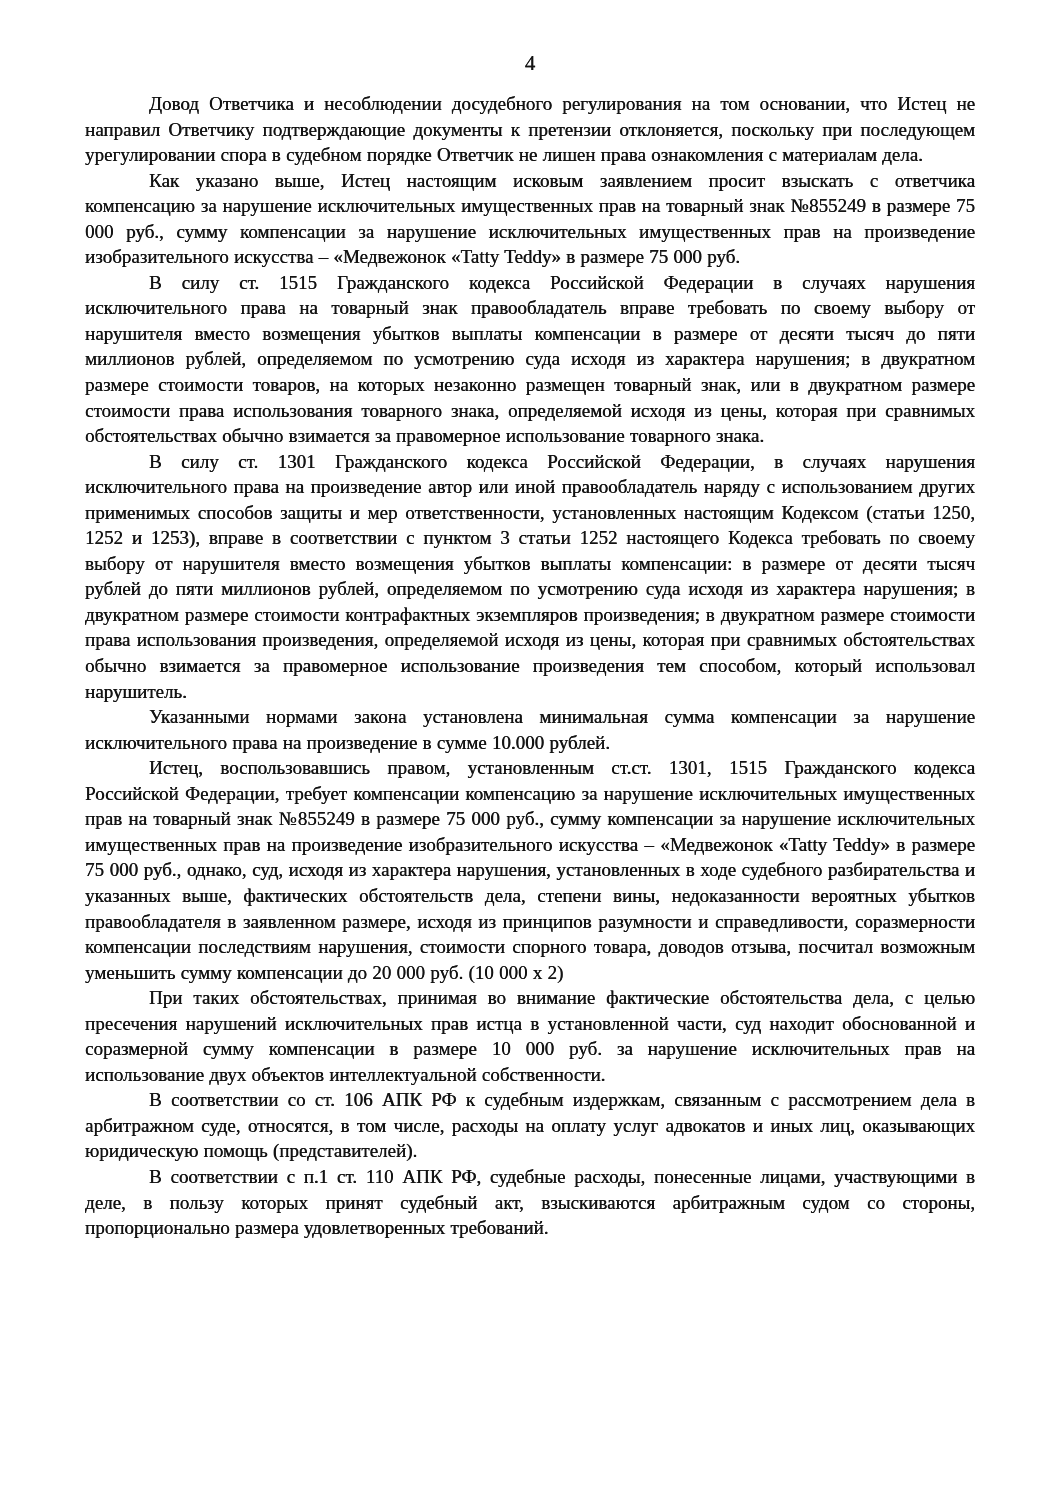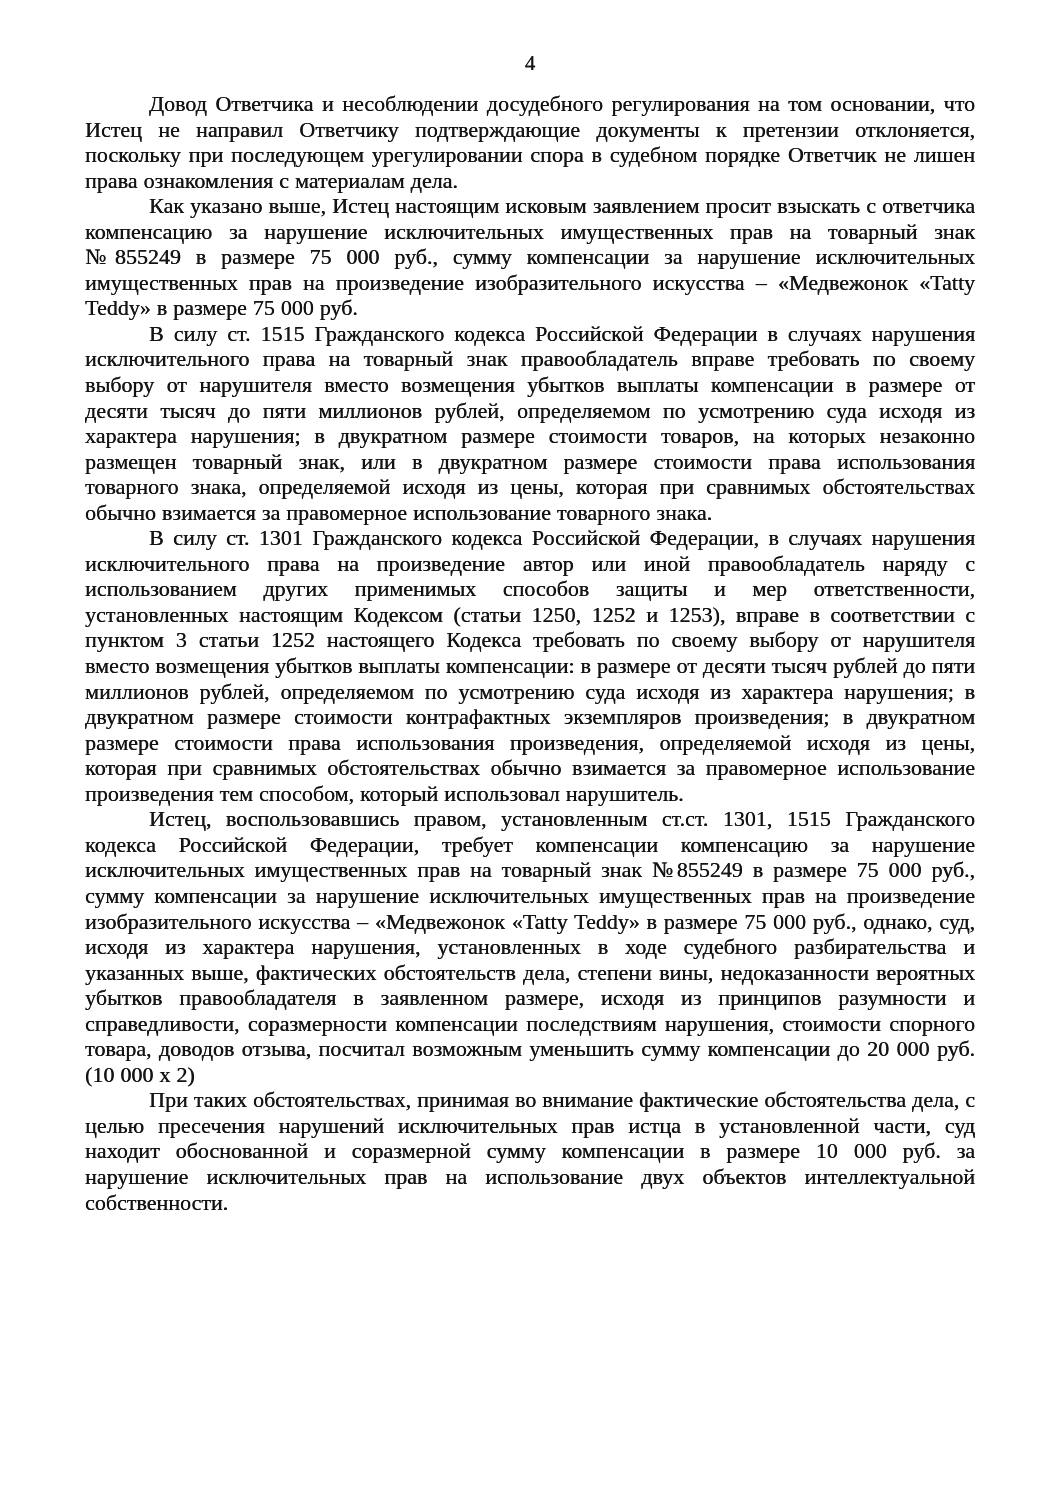--- a/index.html
+++ b/index.html
@@ -23,32 +23,35 @@
     font-size: 21px;
     line-height: 26px;
     margin: 0 0 15px 0;
     text-shadow: 0.35px 0 0 #141414;
   }
   .content p {
     margin: 0;
     padding: 0;
     text-align: justify;
     text-indent: 64px;
-    font-size: 22px;
+    font-size: 19px;
     line-height: 25.55px;
     word-spacing: 0.5px;
     text-shadow: 0.35px 0 0 #141414;
   }
 </style>
 </head>
 <body>
 
 <div class="page">
   <div class="page-number">4</div>
   <div class="content">
     <p>Довод Ответчика и несоблюдении досудебного регулирования на том основании, что Истец не направил Ответчику подтверждающие документы к претензии отклоняется, поскольку при последующем урегулировании спора в судебном порядке Ответчик не лишен права ознакомления с материалам дела.</p>
     <p>Как указано выше, Истец настоящим исковым заявлением просит взыскать с ответчика компенсацию за нарушение исключительных имущественных прав на товарный знак №855249 в размере 75 000 руб., сумму компенсации за нарушение исключительных имущественных прав на произведение изобразительного искусства – «Медвежонок «Tatty Teddy» в размере 75 000 руб.</p>
     <p>В силу ст. 1515 Гражданского кодекса Российской Федерации в случаях нарушения исключительного права на товарный знак правообладатель вправе требовать по своему выбору от нарушителя вместо возмещения убытков выплаты компенсации в размере от десяти тысяч до пяти миллионов рублей, определяемом по усмотрению суда исходя из характера нарушения; в двукратном размере стоимости товаров, на которых незаконно размещен товарный знак, или в двукратном размере стоимости права использования товарного знака, определяемой исходя из цены, которая при сравнимых обстоятельствах обычно взимается за правомерное использование товарного знака.</p>
     <p>В силу ст. 1301 Гражданского кодекса Российской Федерации, в случаях нарушения исключительного права на произведение автор или иной правообладатель наряду с использованием других применимых способов защиты и мер ответственности, установленных настоящим Кодексом (статьи 1250, 1252 и 1253), вправе в соответствии с пунктом 3 статьи 1252 настоящего Кодекса требовать по своему выбору от нарушителя вместо возмещения убытков выплаты компенсации: в размере от десяти тысяч рублей до пяти миллионов рублей, определяемом по усмотрению суда исходя из характера нарушения; в двукратном размере стоимости контрафактных экземпляров произведения; в двукратном размере стоимости права использования произведения, определяемой исходя из цены, которая при сравнимых обстоятельствах обычно взимается за правомерное использование произведения тем способом, который использовал нарушитель.</p>
+    <p>Указанными нормами закона установлена минимальная сумма компенсации за нарушение исключительного права на произведение в сумме 10.000 рублей.</p>
     <p>Истец, воспользовавшись правом, установленным ст.ст. 1301, 1515 Гражданского кодекса Российской Федерации, требует компенсации компенсацию за нарушение исключительных имущественных прав на товарный знак №855249 в размере 75 000 руб., сумму компенсации за нарушение исключительных имущественных прав на произведение изобразительного искусства – «Медвежонок «Tatty Teddy» в размере 75 000 руб., однако, суд, исходя из характера нарушения, установленных в ходе судебного разбирательства и указанных выше, фактических обстоятельств дела, степени вины, недоказанности вероятных убытков правообладателя в заявленном размере, исходя из принципов разумности и справедливости, соразмерности компенсации последствиям нарушения, стоимости спорного товара, доводов отзыва, посчитал возможным уменьшить сумму компенсации до 20 000 руб. (10 000 х 2)</p>
     <p>При таких обстоятельствах, принимая во внимание фактические обстоятельства дела, с целью пресечения нарушений исключительных прав истца в установленной части, суд находит обоснованной и соразмерной сумму компенсации в размере 10 000 руб. за нарушение исключительных прав на использование двух объектов интеллектуальной собственности.</p>
+    <p>В соответствии со ст. 106 АПК РФ к судебным издержкам, связанным с рассмотрением дела в арбитражном суде, относятся, в том числе, расходы на оплату услуг адвокатов и иных лиц, оказывающих юридическую помощь (представителей).</p>
+    <p>В соответствии с п.1 ст. 110 АПК РФ, судебные расходы, понесенные лицами, участвующими в деле, в пользу которых принят судебный акт, взыскиваются арбитражным судом со стороны, пропорционально размера удовлетворенных требований.</p>
   </div>
 </div>
 
 </body></html>

